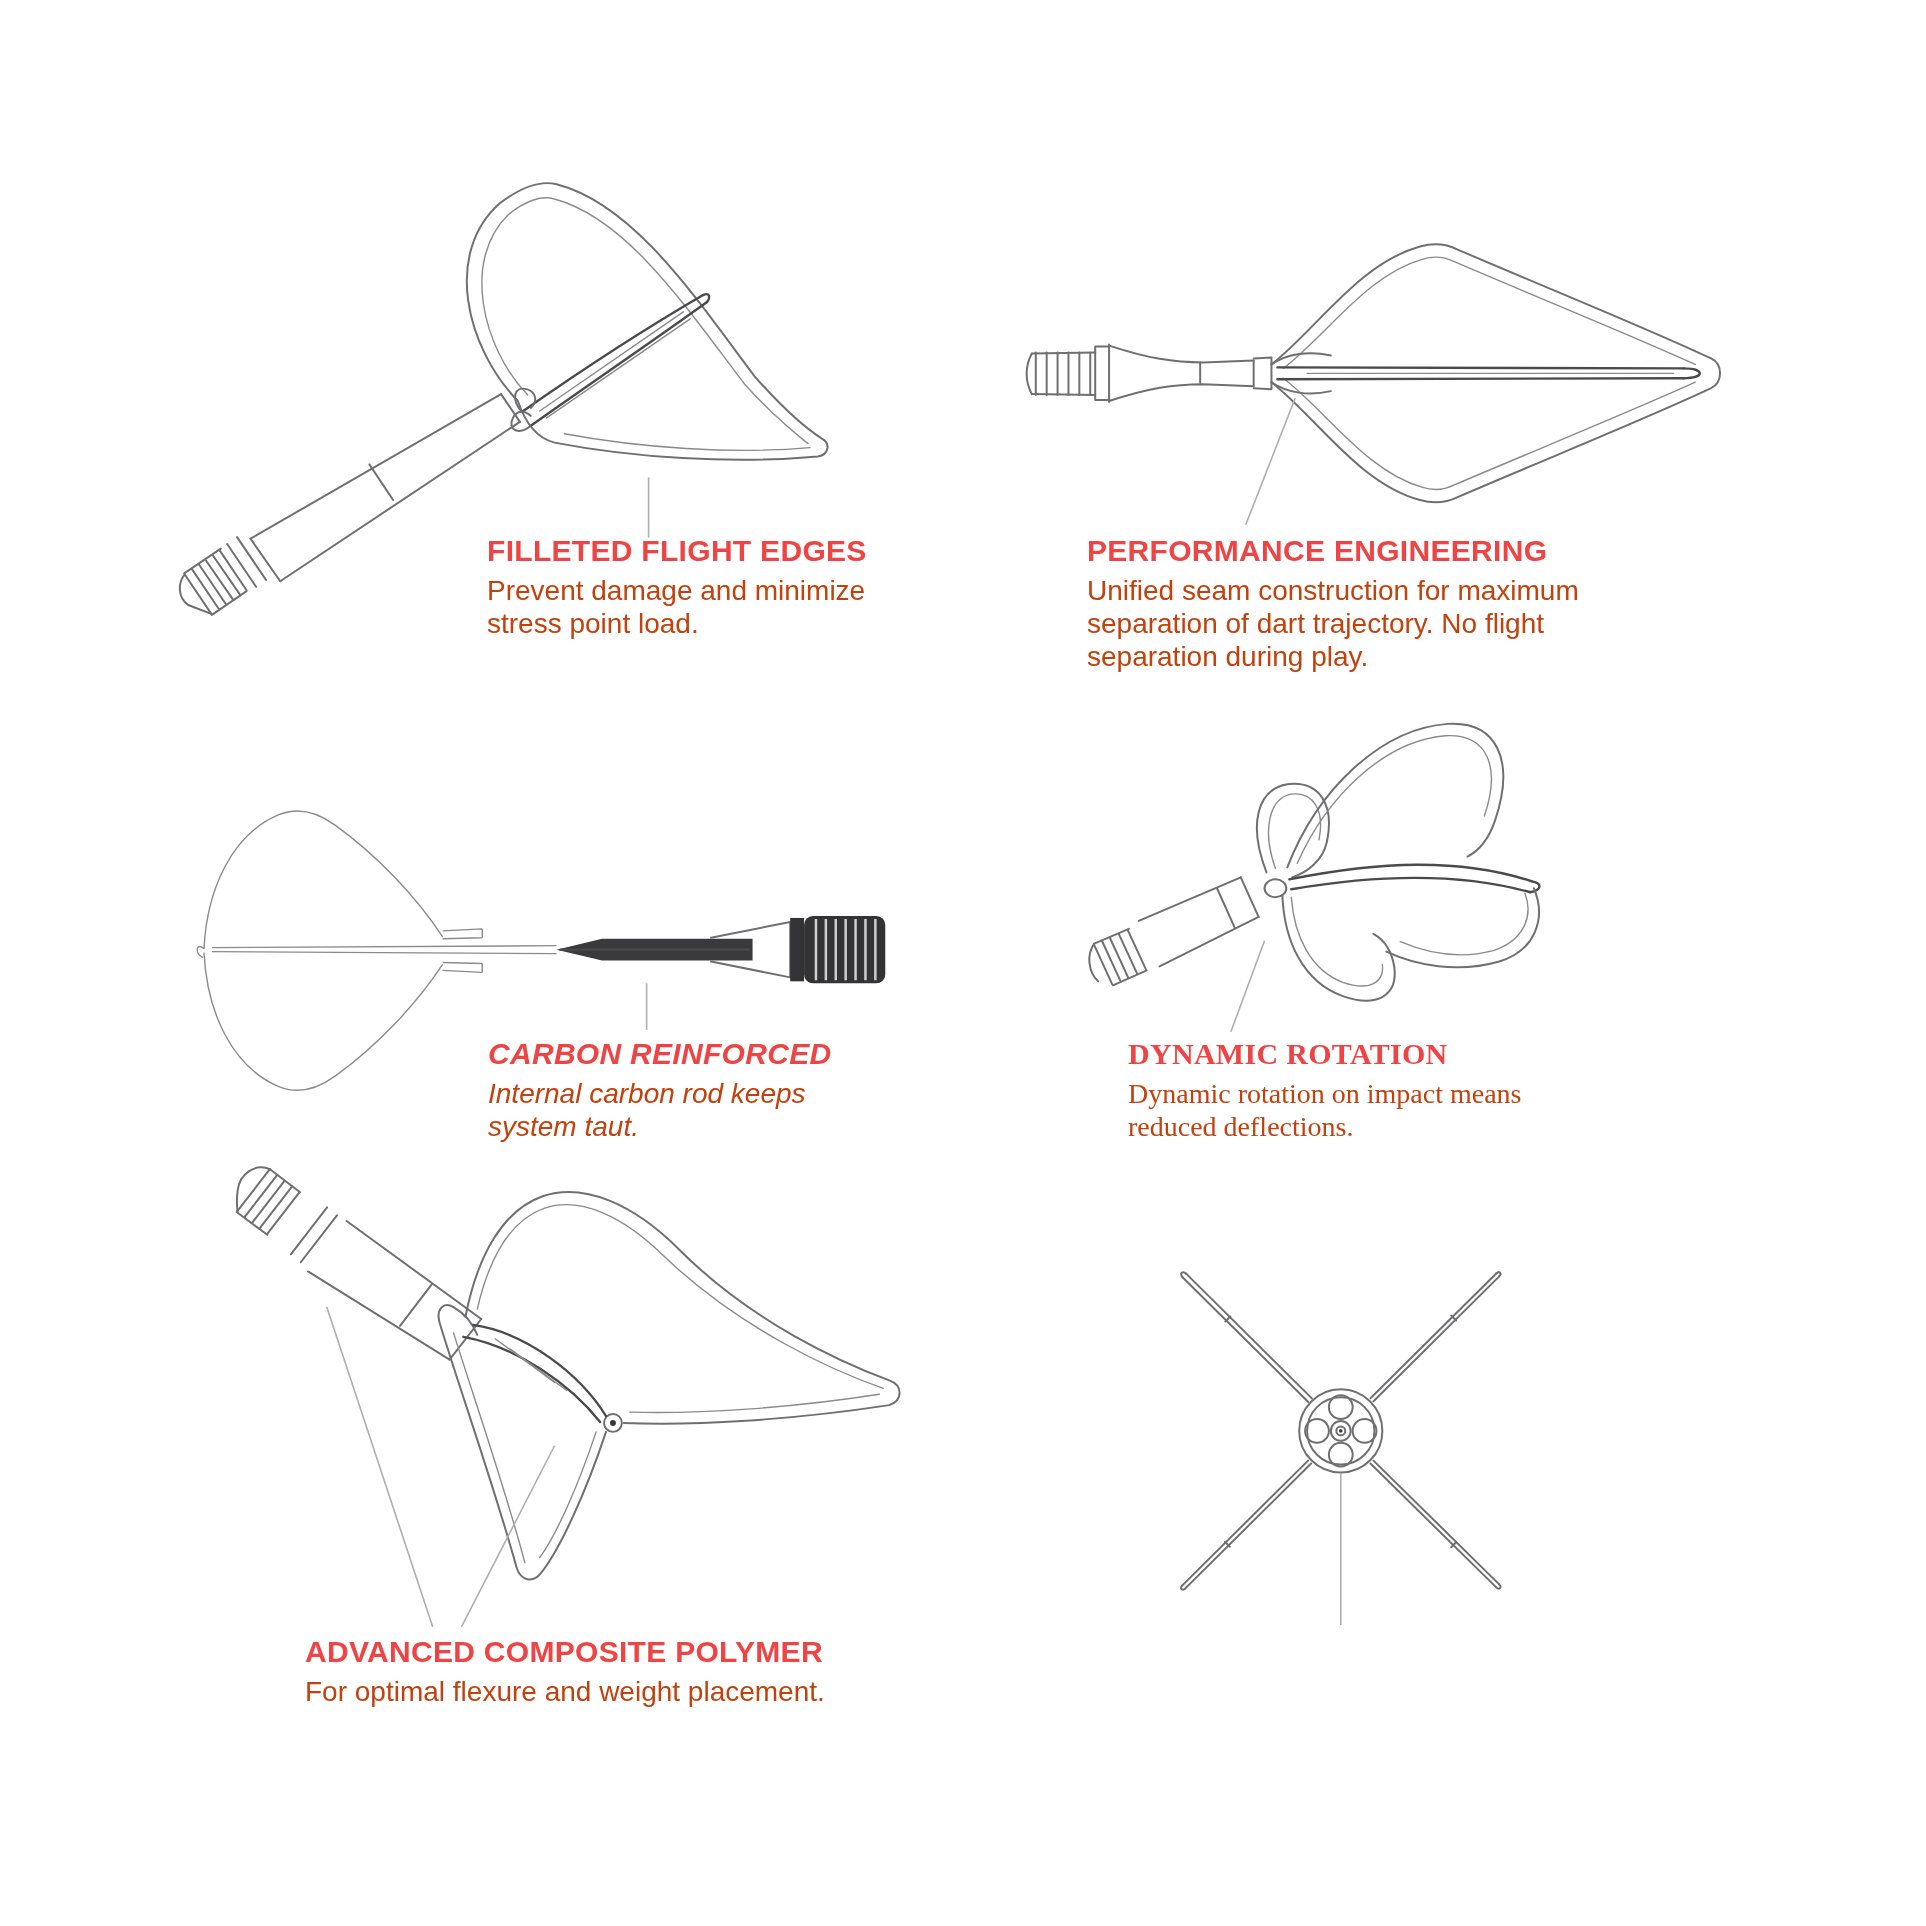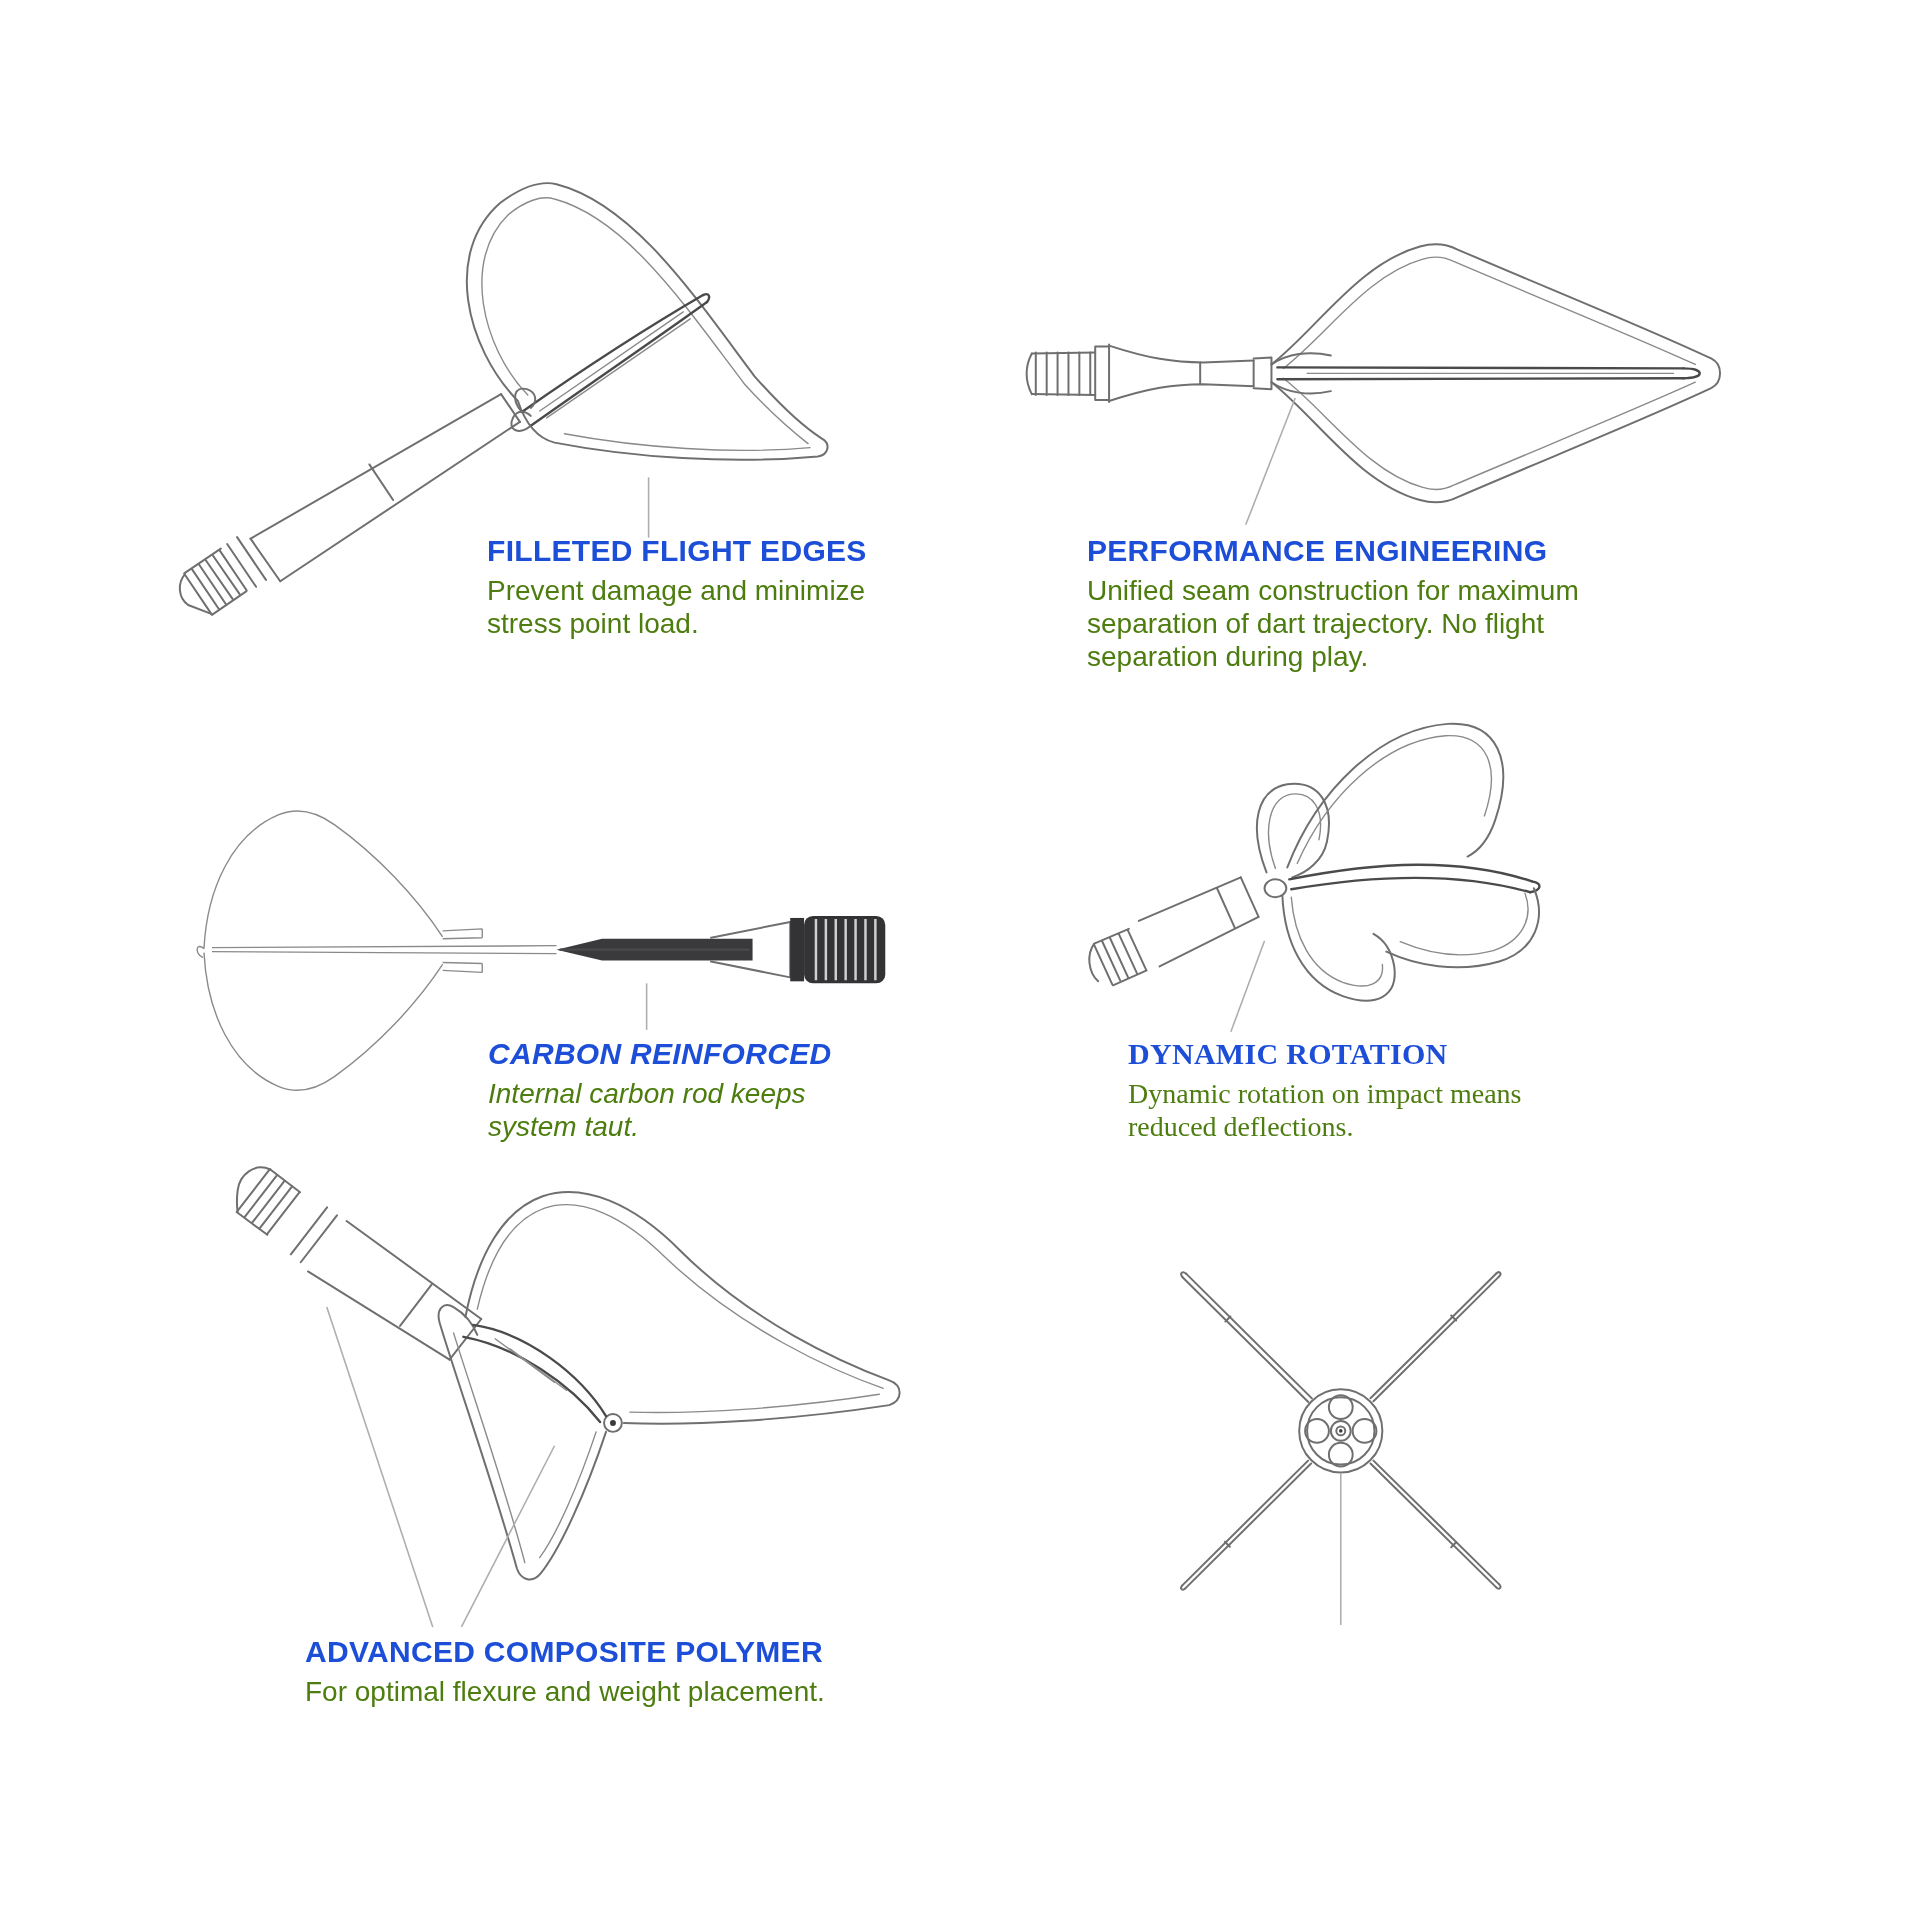--- a/index.html
+++ b/index.html
@@ -1,23 +1,23 @@
 <!DOCTYPE html>
 <html><head>
 <meta charset="utf-8">
 <style>
   html,body{margin:0;padding:0;background:#ffffff;}
   #page{position:relative;width:1927px;height:1927px;background:#ffffff;overflow:hidden;
         font-family:"Liberation Sans",sans-serif;}
   #art{position:absolute;left:0;top:0;}
   .caption{position:absolute;}
   .caption h3{margin:0 0 5px 0;font-size:30px;line-height:36px;font-weight:700;
-              letter-spacing:0.3px;color:#1d4ed8;white-space:nowrap;}
+              letter-spacing:0.3px;color:#ef4444;white-space:nowrap;}
   .caption p{margin:0;font-size:28px;line-height:33px;font-weight:400;
-             color:#4d7c0f;white-space:nowrap;}
+             color:#c2410c;white-space:nowrap;}
   .art-stroke{stroke:#6f6f71;stroke-width:2;fill:none;stroke-linecap:round;stroke-linejoin:round;}
   .art-dark{stroke:#4a4a4c;stroke-width:2.4;fill:none;stroke-linecap:round;}
   .art-thin{stroke:#8a8a8c;stroke-width:1.4;fill:none;}
   .art-fill{fill:#3a3a3c;stroke:none;}
   .art-fill2{fill:#333335;stroke:none;}
   .ridge{stroke:#cfcfcf;stroke-width:2.5;fill:none;}
   .leader{stroke:#aeaeae;stroke-width:1.6;fill:none;}
 </style>
 </head>
 <body>

